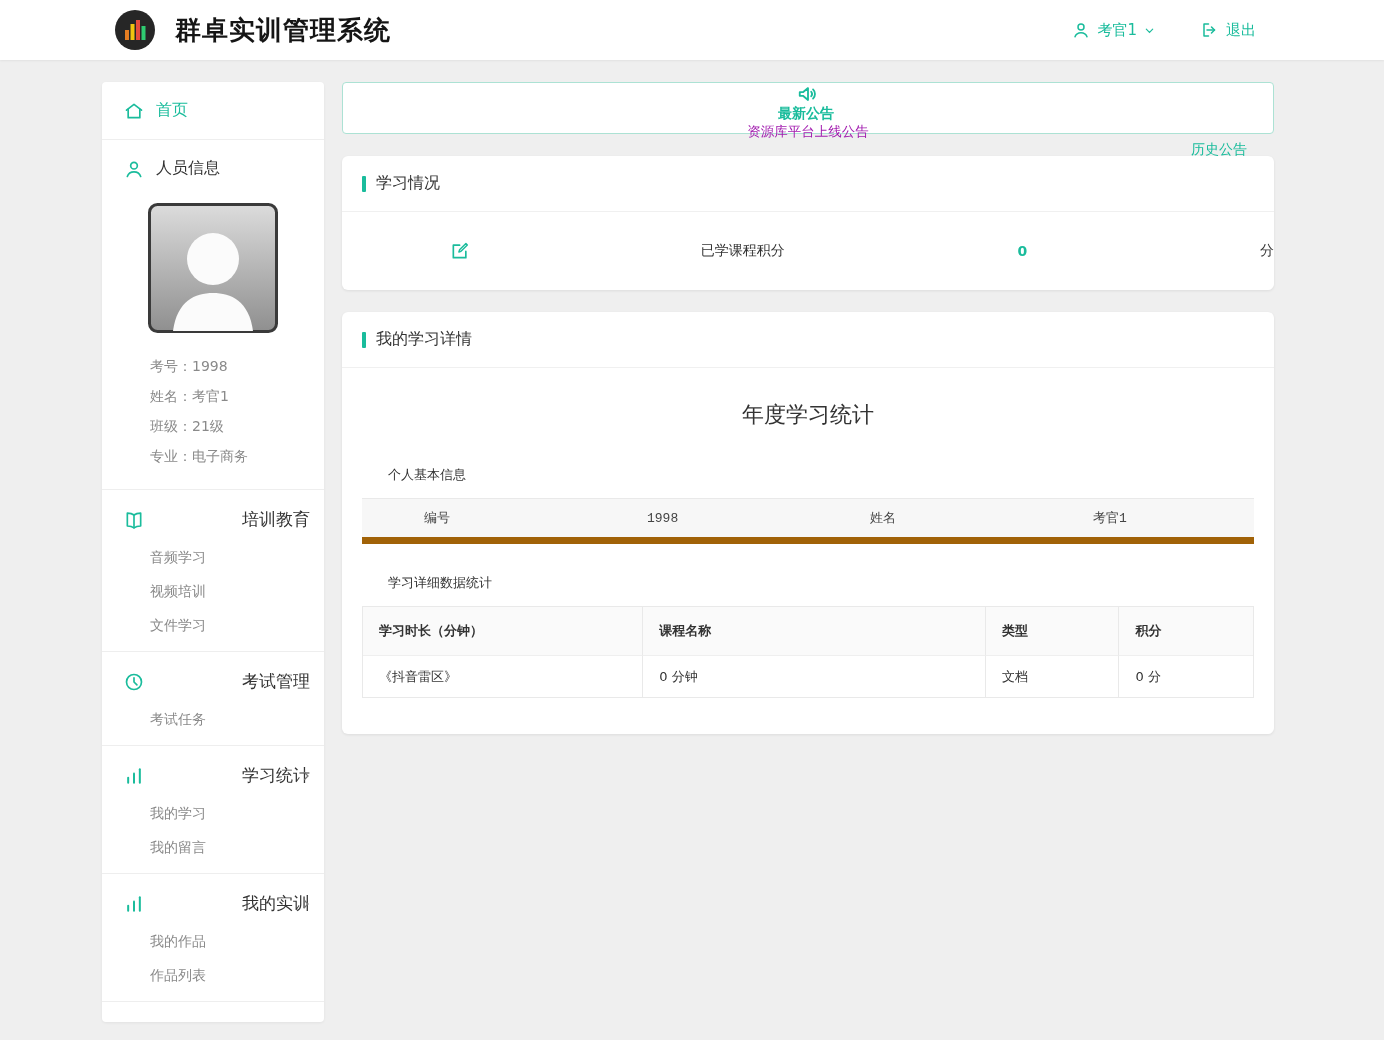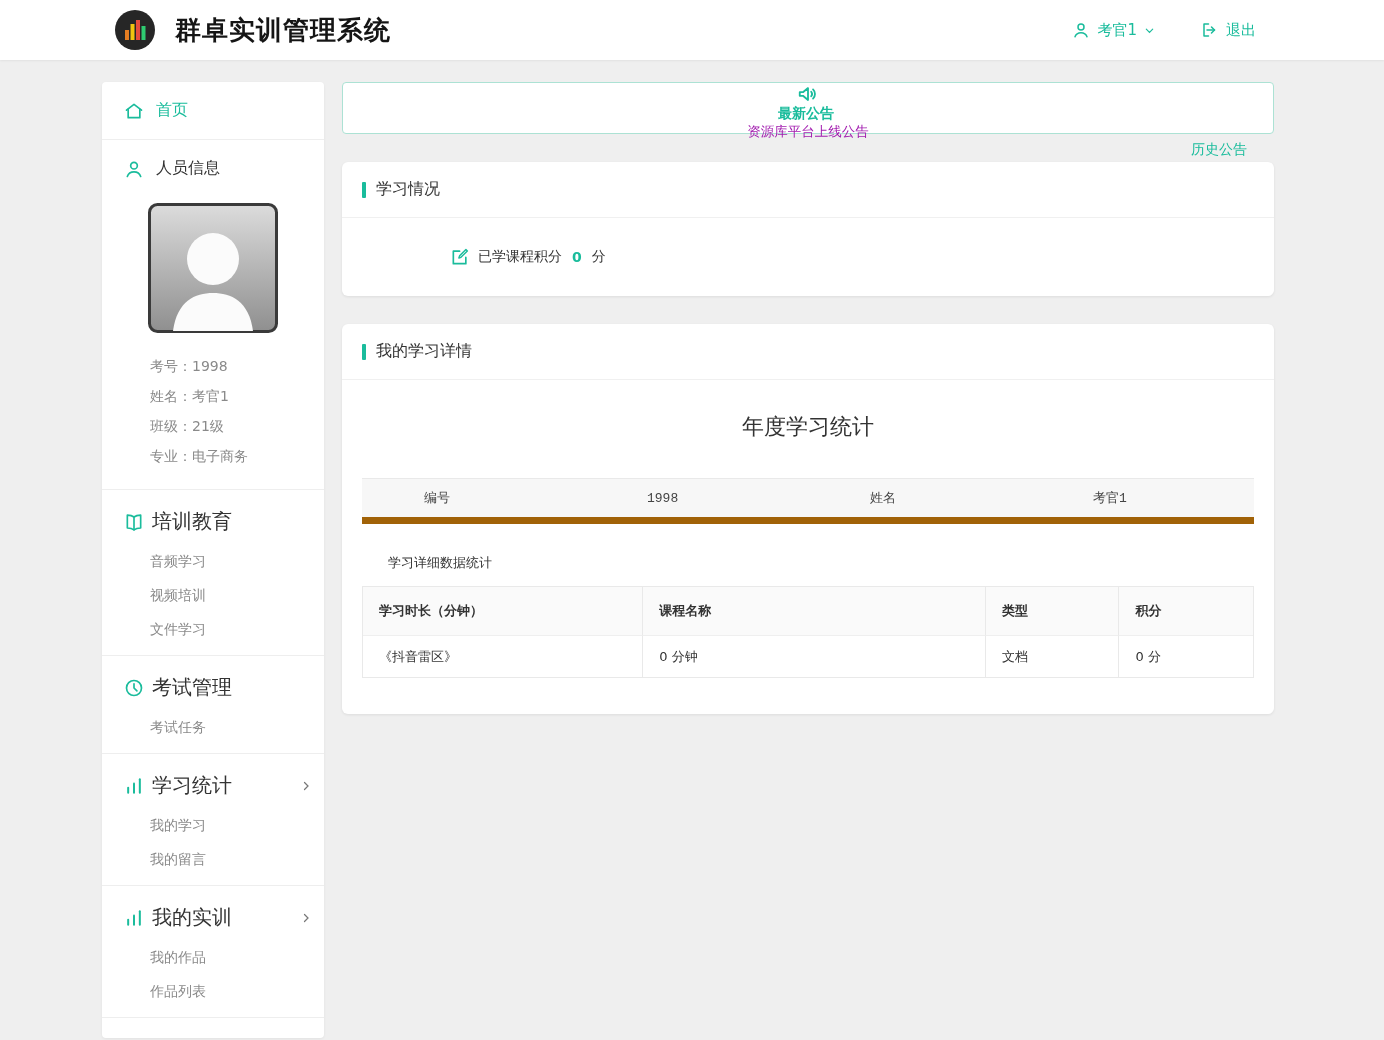--- a/index.html
+++ b/index.html
@@ -45,53 +45,53 @@
     cursor:pointer; position:relative;
   }
   .side-main.home { color:#1abc9c; border-bottom:1px solid #eee; }
   .person-block { border-bottom:1px solid #eee; padding-bottom:18px; }
   .avatar-wrap { display:flex; justify-content:center; padding:6px 0 14px; }
   .profile-line {
     padding:0 0 0 48px; font-size:14px; color:#8a8a8a; line-height:30px;
   }
   .side-section { border-bottom:1px solid #eee; padding:6px 0 8px; }
   .side-section-header {
-    display:flex; align-items:center; gap:8px;
-    padding:12px 14px 10px 22px; font-size:20px; color:#333;
-    cursor:pointer; position:relative;
+    display:flex; align-items:center; gap:15px;
+    padding:12px 14px 10px 22px; font-size:17px; color:#333;
+    cursor:pointer; position:relative;justify-content:space-between;
   }
   .chev-right { position:absolute; right:12px; color:#777; }
   .side-sub {
     padding:8px 0 8px 48px; font-size:14px; color:#8a8a8a; cursor:pointer;
   }
 
   
   .content { flex:1; display:flex; flex-direction:column; gap:22px; }
 
   .announce {
     height:52px; background:#fff; border:1px solid #ace2d4; border-radius:4px;
     display:flex; align-items:center; padding:0 26px;flex-direction:column;
   }
   .announce-latest { color:#1abc9c; font-weight:700; font-size:14px; margin:0 16px 0 12px; }
   .announce-text { color:#a21caf; font-size:13.5px; cursor:pointer; }
   .announce-history { margin-left:auto; color:#1abc9c; font-size:14px; cursor:pointer; }
 
   .card {
-    background:#fff; border-radius:6px; box-shadow:0 1px 3px rgba(0,0,0,.08);margin-top:6px;
+    background:#fff; border-radius:6px; box-shadow:0 1px 3px rgba(0,0,0,.08);
   }
   .card-header {
     height:56px; display:flex; align-items:center; padding:0 20px;
     border-bottom:1px solid #f0f0f0;
   }
   .accent-bar { width:4px; height:16px; background:#1abc9c; margin-right:10px; border-radius:1px; }
   .card-title { font-size:16px; color:#333; }
 
   .status-body {
     display:flex; align-items:center; gap:8px;
-    padding:29px 0 29px 108px; font-size:14px; color:#333;
+    padding:29px 0 29px 108px; font-size:14px; color:#333;justify-content:space-between;
   }
   .credit-value { color:#1abc9c; font-weight:700; margin:0 2px; }
 
   .detail-body { padding:18px 20px 36px; }
   .stats-title { text-align:center; font-size:22px; color:#333; margin:14px 0 36px; }
   .block-label { font-size:13px; color:#333; margin:0 0 14px 26px; }
 
   .binfo {
     display:grid; grid-template-columns:1fr 1fr 1fr 1fr;
     background:#f7f7f7; border-top:1px solid #e9e9e9; border-bottom:7px solid #a16207;
@@ -309,20 +309,21 @@
     </div>
 
     <div class="card">
       <div class="card-header">
         <span class="accent-bar"></span>
         <span class="card-title">我的学习详情</span>
       </div>
       <div class="detail-body">
         <div class="stats-title">年度学习统计</div>
 
+        <div class="block-label">个人基本信息</div>
         <div class="binfo">
           <div class="binfo-cell">编号</div>
           <div class="binfo-cell">1998</div>
           <div class="binfo-cell">姓名</div>
           <div class="binfo-cell">考官1</div>
         </div>
 
         <div class="block-label detail-label">学习详细数据统计</div>
         <div class="dtable">
           <div class="dtable-row dtable-head">

